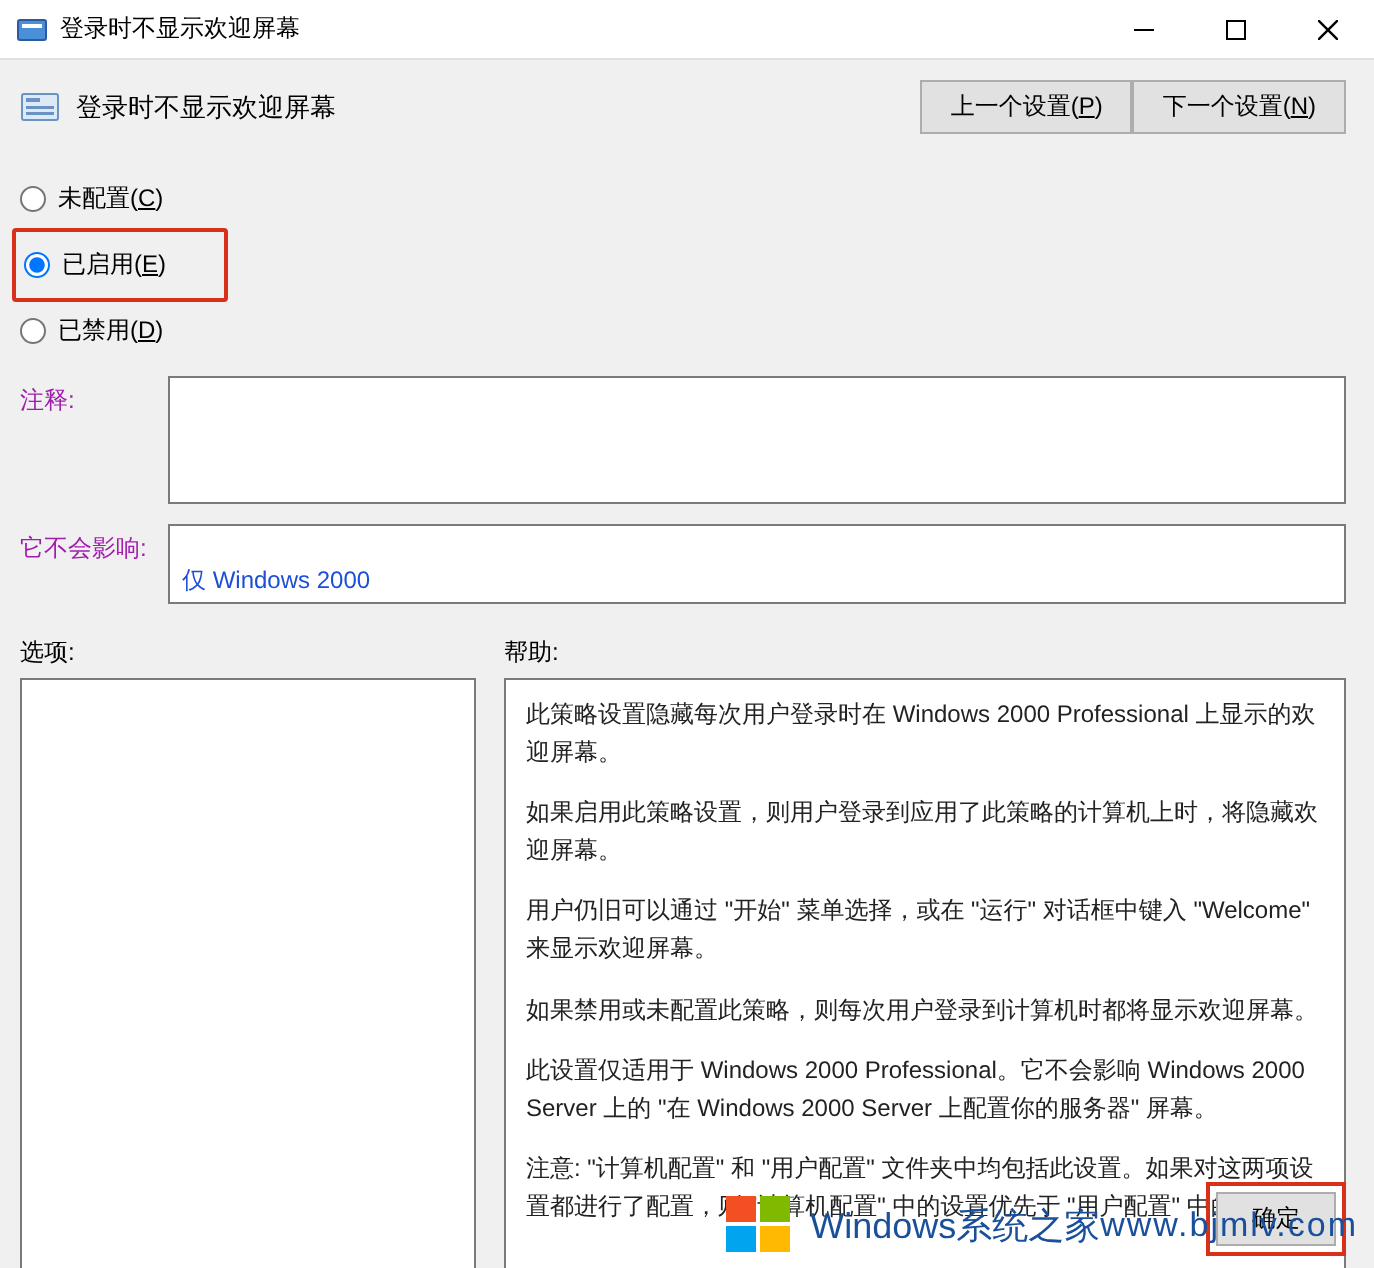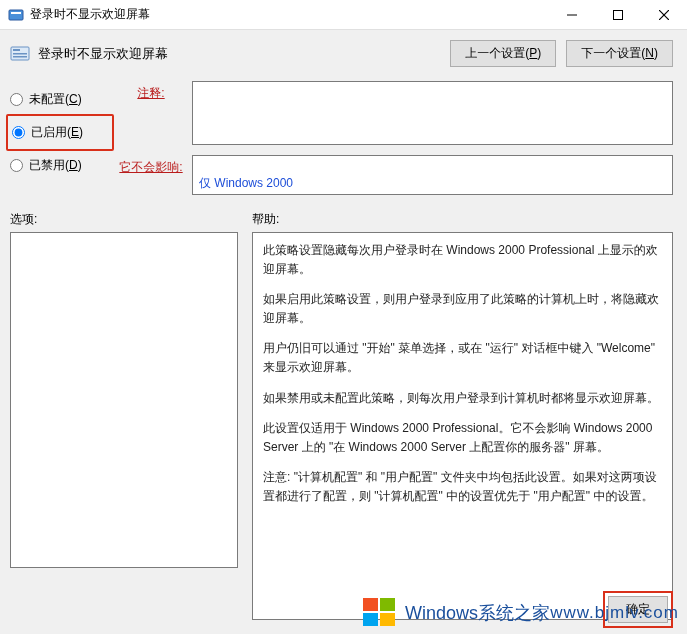--- a/index.html
+++ b/index.html
@@ -28,38 +28,38 @@
   .titlebar .winbtns { display:flex; }
   .winbtn {
     width: 46px; height: 30px; display:flex; align-items:center; justify-content:center;
     color:#222;
   }
   .header-row {
     display:flex; align-items:center; padding: 10px 14px 6px 10px;
   }
   .header-row .hicon { width:20px; height:20px; margin-right:8px; display:inline-flex;align-items:center;justify-content:center;}
   .header-row .htitle { font-size:13px; flex:1; }
-  .navbtns { display:flex; gap:10px; margin-left:auto;padding-left:29px; }
+  .navbtns { display:flex; margin-left:auto;padding-left:29px; }
   .btn {
     background:#e1e1e1; border:1px solid #adadad; padding:4px 14px; font-size:12px;
     min-width:96px; text-align:center; cursor:pointer; font-family:inherit;
   }
   .body2col {
-    display:flex; padding: 8px 14px 2px 10px; gap:8px;
+    display:flex; padding: 8px 14px 2px 10px; gap:8px;flex-direction:column;
   }
   .leftcol { width:100px; padding-top:4px;}
   .radio-row { display:flex; align-items:center; margin:6px 0; }
   .radio-row input { margin-right:6px; }
   .radio-row label { cursor:pointer; }
   .highlight-box {
     border:2px solid #d9301a; padding:2px 4px; margin:2px -4px; border-radius:2px;
   }
   .rightcol { flex:1; display:flex; flex-direction:column; gap:10px;}
   .field-row { display:flex; align-items:flex-start; gap:8px; }
-  .field-label { width:66px; text-align:center; padding-top:4px; color:#b91c1c;text-decoration:underline;}
+  .field-label { width:66px; text-align:left; padding-top:4px; color:#a21caf;}
   .comment-box {
     flex:1; height:64px; border:1px solid #7a7a7a; background:#fff; resize:none;
     font-family:inherit; font-size:12px; padding:2px; overflow-y:scroll;
   }
   .platform-box {
     flex:1; height:32px; border:1px solid #7a7a7a; background:#fff; padding:19px 6px;
     overflow-y:scroll; color:#1d4ed8;
   }
   .lower {
     display:flex; padding: 14px 14px 0 10px; gap:14px;

